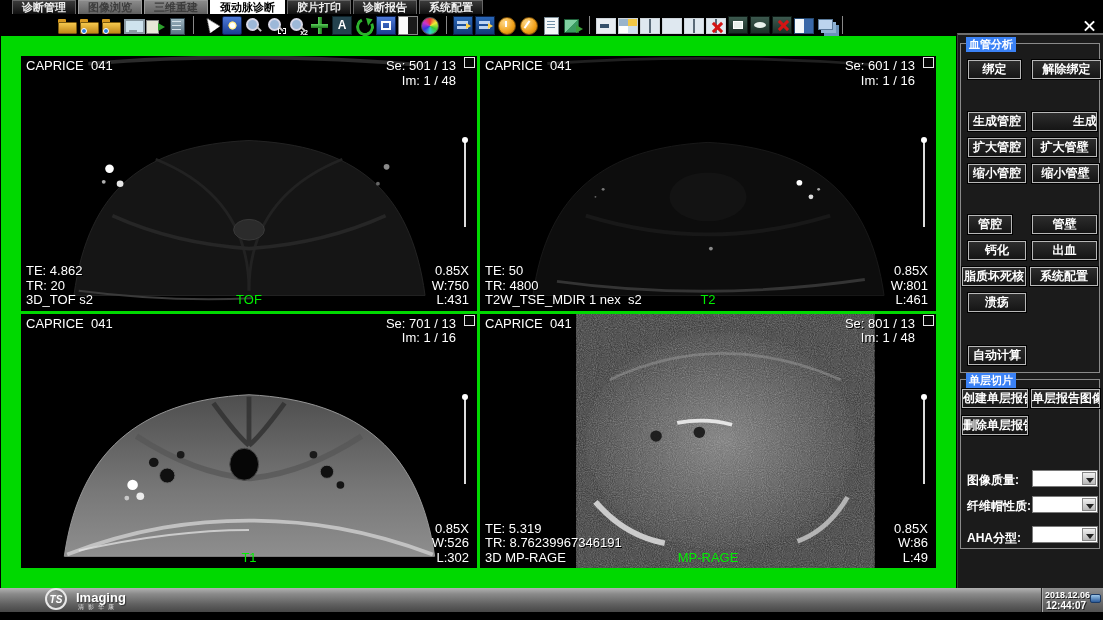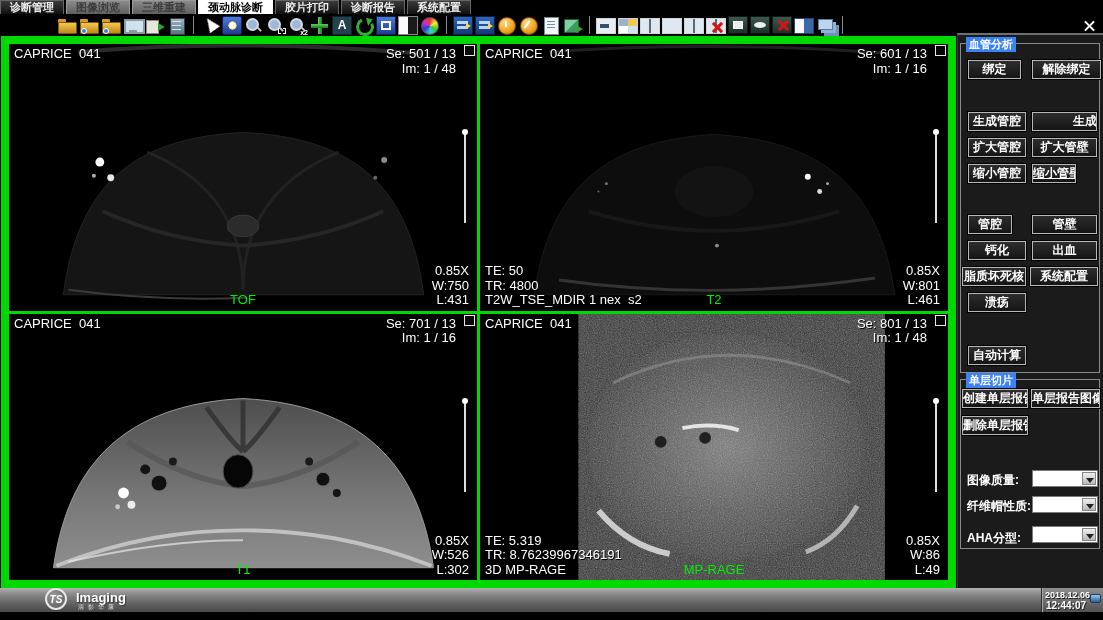--- a/index.html
+++ b/index.html
@@ -1,21 +1,21 @@
 <!DOCTYPE html>
 <html><head>
 <meta charset="utf-8">
 <style>
   * { margin:0; padding:0; box-sizing:border-box; }
   html,body { width:1103px; height:620px; background:#000; overflow:hidden;
               font-family:"Liberation Sans", sans-serif; }
   body { position:relative; }
 
   
-  #menubar { position:absolute; left:0; top:0; width:1103px; height:14px; background:#000; display:flex; padding-left:0; }
+  #menubar { position:absolute; left:0; top:0; width:1103px; height:14px; background:#000; display:flex; padding-left:12px; }
   .tab { height:14px; line-height:13px; padding:0 9px; font-size:11px; font-weight:bold; color:#eee;
          background:linear-gradient(180deg,#3a3a3a,#101010); border:1px solid #666; border-bottom:none; margin-right:2px; white-space:nowrap; cursor:default; }
   .tab.active { background:#fff; color:#000; border-color:#fff;text-align:right; }
   .tab.disabled { background:linear-gradient(180deg,#8a8a8a,#606060); color:#3c3c3c; border-color:#9a9a9a; }
 
   
   #toolbar { position:absolute; left:0; top:14px; width:1103px; height:22px; background:#000;
              display:flex; align-items:center; padding-left:56px; }
   .tsep { width:1px; height:18px; background:#888; margin:0 5px; }
   .ti { width:20px; height:19px; margin:0 1px; position:relative; flex:0 0 auto; }
@@ -90,21 +90,21 @@
   .shp { background:linear-gradient(180deg,#3c584e,#1c3029); border:1px solid #0d1a15; width:20px; height:18px; }
   .ic-shprect::before { content:""; position:absolute; left:4px; top:4px; right:4px; bottom:4px; background:#e8f0ec; border:1px solid #fff; }
   .ic-shpell::before { content:""; position:absolute; left:3px; top:5px; right:3px; bottom:5px; background:#e8f0ec; border-radius:50%; }
   .ic-split { background:linear-gradient(90deg,#f4f8fb 50%,#3a68a8 50%); border:1px solid #24476e; width:20px; height:16px; margin-top:2px; }
   .ic-films::before { content:""; position:absolute; left:2px; top:3px; width:13px; height:9px; background:#bcd4ee; border:1px solid #5a7a9a;
       box-shadow:3px 3px 0 #8fb2d4, 6px 6px 0 0 #6a92ba; }
 
   
   #viewgrid { position:absolute; left:1px; top:36px; width:955px; height:552px;
               background:#00d900; display:grid; grid-template-columns:1fr 1fr; grid-template-rows:1fr 1fr;
-              gap:3px; padding:8px; }
+              gap:3px; padding:20px; }
   .vp { position:relative; background:#000; overflow:hidden; }
   .vp svg { position:absolute; left:0; top:0; width:100%; height:100%; }
   .ov { position:absolute; color:#fff; font-size:13px; line-height:14.5px; white-space:pre; text-shadow:1px 1px 0 #000; }
   .ov.pt { left:5px; top:3px; }
   .ov.se { right:21px; top:3px; text-align:right; }
   .ov.param { left:5px; bottom:3px; }
   .ov.wl { right:8px; bottom:3px; text-align:right; }
   .ov.mod { left:50%; transform:translateX(-50%); bottom:3px; color:#00ef00; text-shadow:none; }
   .vp-check { position:absolute; top:1px; right:2px; width:11px; height:11px; border:1px solid #e8e8e8; background:#060606; }
   .vp-slider { position:absolute; right:11px; top:33%; height:34%; width:2px; background:#dcdcdc; }
@@ -220,20 +220,21 @@
       <ellipse cx="237" cy="185" rx="16" ry="11" fill="#2b2b2b" stroke="#3a3a3a"></ellipse>
       <circle cx="92" cy="120" r="4.5" fill="#fff"></circle>
       <circle cx="103" cy="136" r="3.5" fill="#e6e6e6"></circle>
       <circle cx="86" cy="134" r="2" fill="#b0b0b0"></circle>
       <circle cx="380" cy="118" r="3" fill="#8a8a8a"></circle>
       <circle cx="371" cy="136" r="2" fill="#666"></circle>
       <path d="M60,250 Q150,262 240,258" stroke="#3a3a3a" stroke-width="2" fill="none"></path>
     </svg>
     <span class="ov pt">CAPRICE  041</span>
     <span class="ov se"><span>Se: 501 / 13</span><br><span>Im: 1 / 48</span></span>
+    <span class="ov param"><span>TE: 4.862</span><br><span>TR: 20</span><br><span>3D_TOF s2</span></span>
     <span class="ov wl"><span>0.85X</span><br><span>W:750</span><br><span>L:431</span></span>
     <span class="ov mod">TOF</span>
     <div class="vp-check"></div>
     <div class="vp-slider">
         <div class="knob"></div>
       </div>
   </div>
 
   <div class="vp">
     <svg viewBox="0 0 474 271" preserveAspectRatio="none">
@@ -335,21 +336,21 @@
 
   <div class="groupbox" id="vessel-group">
     <span class="gtitle">血管分析</span>
     <div class="sbtn" style="left:7px;  top:16px;  width:53px;">绑定</div>
     <div class="sbtn" style="left:71px; top:16px;  width:69px;">解除绑定</div>
     <div class="sbtn" style="left:7px;  top:68px;  width:58px;">生成管腔</div>
     <div class="sbtn" style="left:71px; top:68px;  width:65px;padding-left:40px;">生成管壁</div>
     <div class="sbtn" style="left:7px;  top:94px;  width:58px;">扩大管腔</div>
     <div class="sbtn" style="left:71px; top:94px;  width:65px;">扩大管壁</div>
     <div class="sbtn" style="left:7px;  top:120px; width:58px;">缩小管腔</div>
-    <div class="sbtn" style="left:71px; top:120px; width:44px;text-decoration:underline;">缩小管壁</div>
+    <div class="sbtn" style="left:71px; top:120px; width:67px;">缩小管壁</div>
     <div class="sbtn" style="left:7px;  top:171px; width:44px;">管腔</div>
     <div class="sbtn" style="left:71px; top:171px; width:65px;">管壁</div>
     <div class="sbtn" style="left:7px;  top:197px; width:58px;">钙化</div>
     <div class="sbtn" style="left:71px; top:197px; width:65px;">出血</div>
     <div class="sbtn" style="left:1px;  top:223px; width:64px;">脂质坏死核</div>
     <div class="sbtn" style="left:69px; top:223px; width:68px;">系统配置</div>
     <div class="sbtn" style="left:7px;  top:249px; width:58px;">溃疡</div>
     <div class="sbtn" style="left:7px;  top:302px; width:58px;">自动计算</div>
   </div>
 

